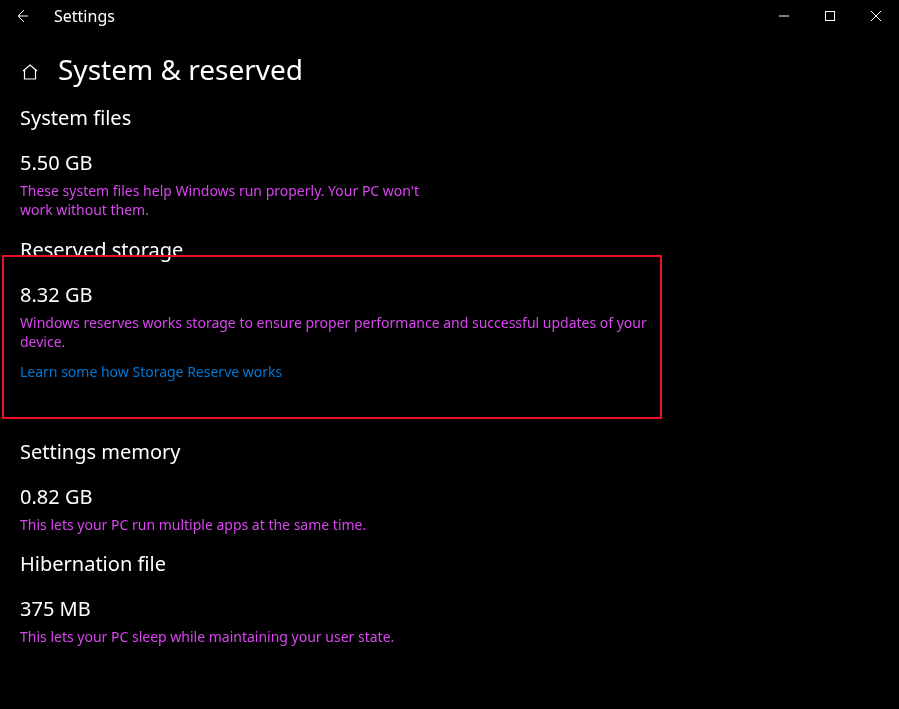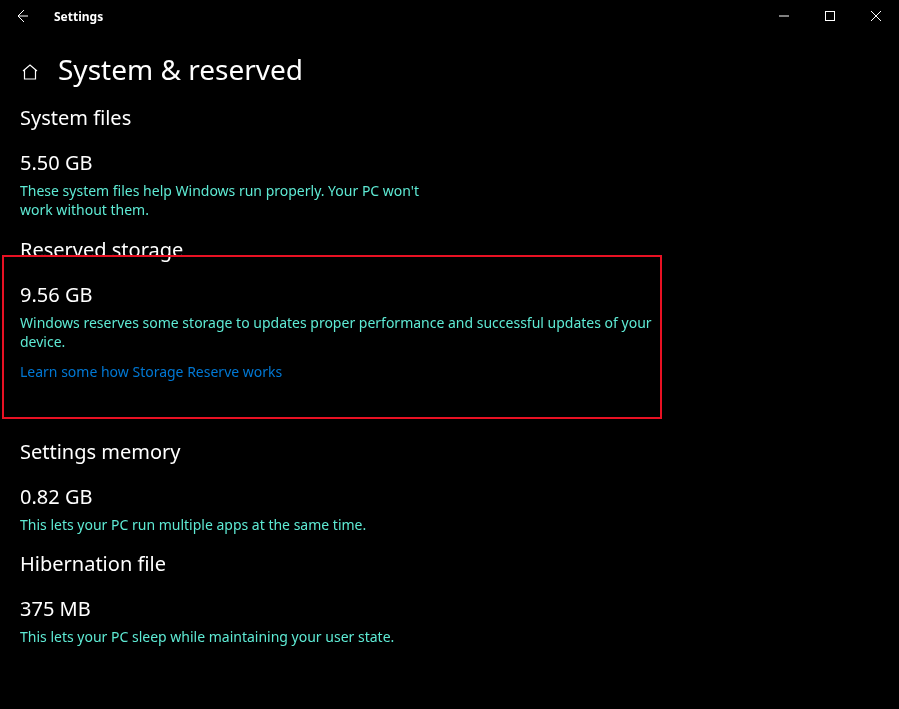--- a/index.html
+++ b/index.html
@@ -8,22 +8,21 @@
     height: 709px;
     background: #000;
     color: #fff;
     font-family: "Segoe UI", -apple-system, system-ui, sans-serif;
     overflow: hidden;
   }
   .titlebar {
     height: 32px;
     display: flex;
     align-items: center;
-    font-size: 12px;
-    font-weight: bold;
+    font-size: 16px;
   }
   .titlebar-left {
     display: flex;
     align-items: center;
     flex: 1;
   }
   .back-btn {
     width: 44px;
     height: 32px;
     display: flex;
@@ -67,21 +66,21 @@
     font-weight: 400;
     margin-bottom: 18px;
   }
   .section-value {
     font-size: 20px;
     font-weight: 400;
     margin-bottom: 6px;
   }
   .section-desc {
     font-size: 14px;
-    color: #5eead4;
+    color: #d946ef;
     line-height: 1.35;
     max-width: 640px;
   }
   .section-link {
     color: #0078d4;
     font-size: 14px;
     text-decoration: none;
     cursor: pointer;
     display: inline-block;
     margin-top: 10px;
@@ -136,22 +135,22 @@
 <div class="content">
 
   <div class="section">
     <div class="section-heading">System files</div>
     <div class="section-value">5.50 GB</div>
     <div class="section-desc" style="max-width:420px">These system files help Windows run properly. Your PC won't work without them.</div>
   </div>
 
   <div class="section">
     <div class="section-heading">Reserved storage</div>
-    <div class="section-value">9.56 GB</div>
-    <div class="section-desc">Windows reserves some storage to updates proper performance and successful updates of your device.</div>
+    <div class="section-value">8.32 GB</div>
+    <div class="section-desc">Windows reserves works storage to ensure proper performance and successful updates of your device.</div>
     <a class="section-link">Learn some how Storage Reserve works</a>
   </div>
 
   <div class="section" style="margin-top:56px">
     <div class="section-heading">Settings memory</div>
     <div class="section-value">0.82 GB</div>
     <div class="section-desc">This lets your PC run multiple apps at the same time.</div>
   </div>
 
   <div class="section">

